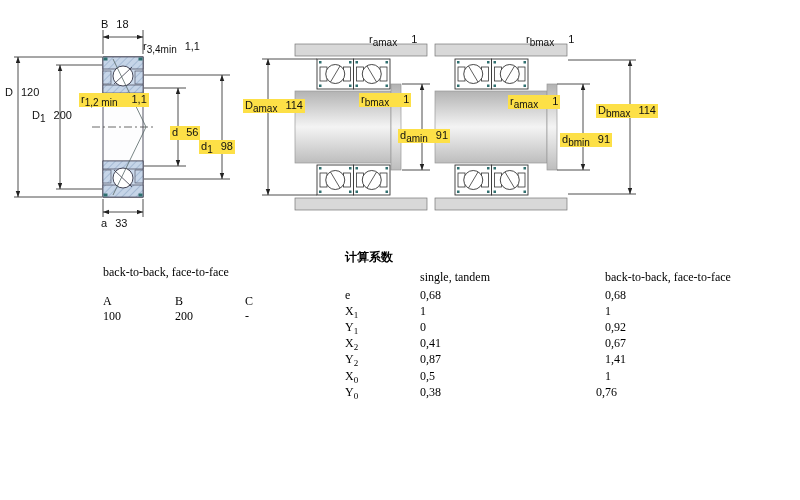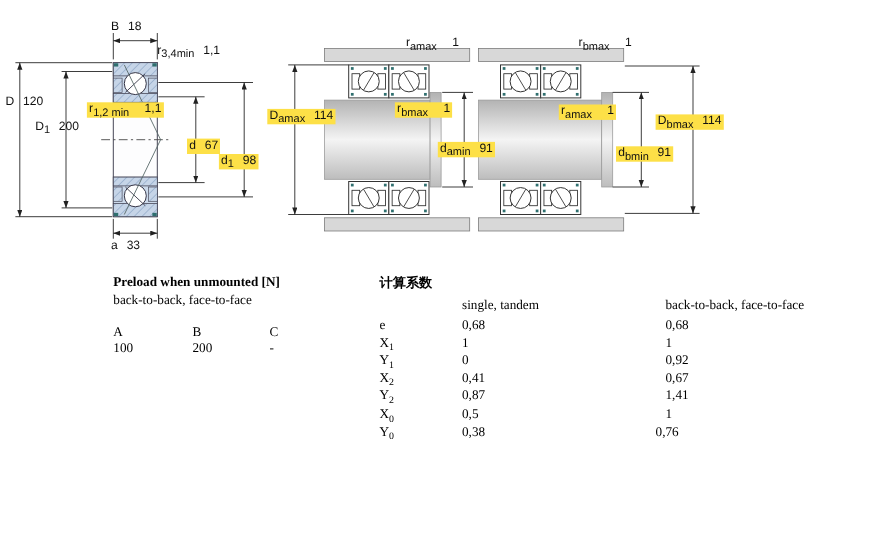--- a/index.html
+++ b/index.html
@@ -146,21 +146,21 @@
   <div class="dim" style="left:5px;top:86px">
     <span>D</span><sub></sub><span class="dv">120</span>
   </div>
   <div class="dim" style="left:32px;top:109px">
     <span>D</span><sub>1</sub><span class="dv">200</span>
   </div>
   <div class="dim wbg" style="left:79px;top:93px">
     <span>r</span><sub>1,2 min</sub><span class="dvw">1,1</span>
   </div>
   <div class="dim wbg" style="left:170px;top:126px">
-    <span>d</span><sub></sub><span class="dv">67</span>
+    <span>d</span><sub></sub><span class="dv">56</span>
   </div>
   <div class="dim wbg" style="left:199px;top:140px">
     <span>d</span><sub>1</sub><span class="dv">98</span>
   </div>
   <div class="dim" style="left:101px;top:217px">
     <span>a</span><sub></sub><span class="dv">33</span>
   </div>
 
   <div class="dim" style="left:369px;top:33px">
     <span>r</span><sub>amax</sub><span class="dvw">1</span>
@@ -181,21 +181,20 @@
   <div class="dim wbg" style="left:508px;top:95px">
     <span>r</span><sub>amax</sub><span class="dvw">1</span>
   </div>
   <div class="dim wbg" style="left:560px;top:133px">
     <span>d</span><sub>bmin</sub><span class="dv">91</span>
   </div>
   <div class="dim wbg" style="left:596px;top:104px">
     <span>D</span><sub>bmax</sub><span class="dv">114</span>
   </div>
 
-  <div class="ser b" style="left:103px;top:249px">Preload when unmounted [N]</div>
   <div class="ser" style="left:103px;top:265px">back-to-back, face-to-face</div>
   <div class="ser" style="left:103px;top:294px">A</div>
   <div class="ser" style="left:175px;top:294px">B</div>
   <div class="ser" style="left:245px;top:294px">C</div>
   <div class="ser" style="left:103px;top:309px">100</div>
   <div class="ser" style="left:175px;top:309px">200</div>
   <div class="ser" style="left:245px;top:309px">-</div>
 
   <div class="ser b" style="left:345px;top:250px">计算系数</div>
   <div class="ser" style="left:420px;top:270px">single, tandem</div>

